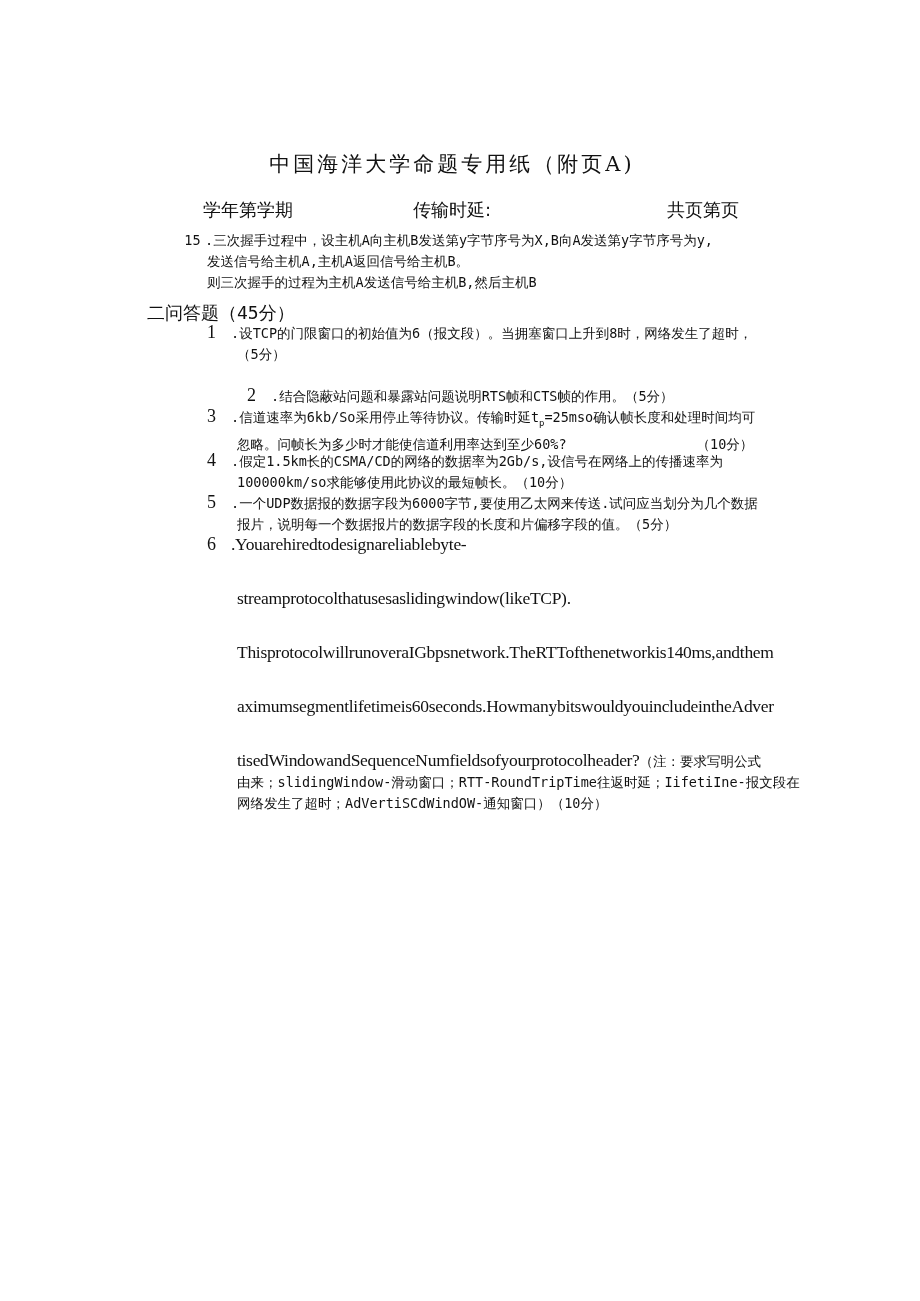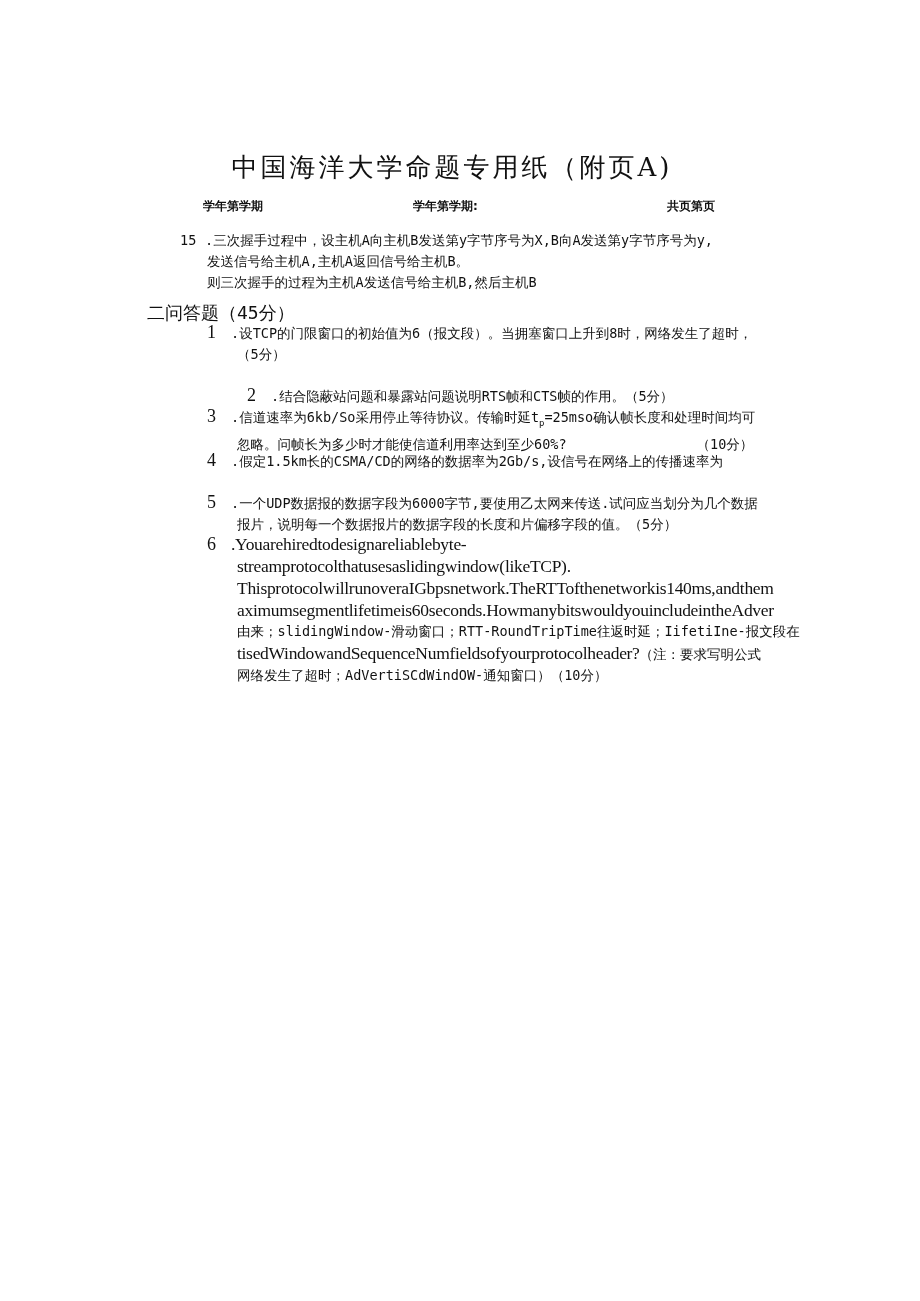--- a/index.html
+++ b/index.html
@@ -14,45 +14,45 @@
       overflow: hidden;
       color: #111111;
       font-family: "DejaVu Serif", "Liberation Serif", serif;
     }
     .page-title {
       position: absolute;
       left: 0;
       width: 904px;
       top: 150px;
       text-align: center;
-      font-size: 26px;
+      font-size: 21px;
       letter-spacing: 3px;
       font-family: "DejaVu Serif", "Liberation Serif", serif;
     }
     .header-row {
       position: absolute;
       top: 198px;
-      font-size: 12px;
-      font-weight: bold;
+      font-size: 18px;
+      font-weight: normal;
       font-family: "DejaVu Sans", "Liberation Sans", sans-serif;
     }
     .hdr-term { left: 203px; }
     .hdr-exam { left: 413px; }
     .hdr-pages { left: 667px; }
 
     .q15 {
       position: absolute;
       left: 180px;
       top: 230px;
       width: 660px;
       font-size: 13.5px;
       line-height: 21px;
       font-family: "DejaVu Sans Mono", "Liberation Mono", monospace;
     }
-    .q15 .num { display: inline-block; width: 25px; }
+    .q15 .num { display: inline-block; width: 25px; text-align: center; }
     .q15 .indent { padding-left: 27px; }
 
     .section-title {
       position: absolute;
       left: 147px;
       top: 301px;
       font-size: 18px;
       font-family: "DejaVu Sans Mono", "Liberation Mono", monospace;
     }
 
@@ -78,31 +78,31 @@
     .q4 { top: 450px; }
     .q5 { top: 492px; }
     .q6 { top: 533px; }
 
     .q6 .eng {
       font-family: "Liberation Serif", "DejaVu Serif", serif;
       font-size: 17.5px;
       line-height: 22px;
       letter-spacing: -0.3px;
     }
-    .q6 .qline.eng { padding-left: 30px; }
+    .q6 .qline.eng { padding-left: 30px; margin-top: 32px; }
     .q6 .mixed { font-size: 13.5px; font-family: "DejaVu Sans Mono", "Liberation Mono", monospace; letter-spacing: 0; }
     sub { font-size: 9px; }
   </style>
 </head>
 <body>
 
 <div class="page-title">中国海洋大学命题专用纸（附页A)</div>
 
 <div class="header-row hdr-term">学年第学期</div>
-<div class="header-row hdr-exam">学年第学期:</div>
+<div class="header-row hdr-exam">传输时延:</div>
 <div class="header-row hdr-pages">共页第页</div>
 
 <div class="q15">
   <div><span class="num">15</span><span>.三次握手过程中，设主机A向主机B发送第y字节序号为X,B向A发送第y字节序号为y,</span></div>
   <div class="indent">发送信号给主机A,主机A返回信号给主机B。</div>
   <div class="indent">则三次握手的过程为主机A发送信号给主机B,然后主机B</div>
 </div>
 
 <div class="section-title">二问答题（45分）</div>
 
@@ -115,28 +115,29 @@
   <div><span class="qnum">2</span><span>.结合隐蔽站问题和暴露站问题说明RTS帧和CTS帧的作用。（5分）</span></div>
 </div>
 
 <div class="q q3">
   <div><span class="qnum">3</span><span>.信道速率为6kb/So采用停止等待协议。传输时延</span><span>t</span><sub>p</sub><span>=25mso确认帧长度和处理时间均可</span></div>
   <div class="qline" style="white-space: pre;">忽略。问帧长为多少时才能使信道利用率达到至少60%?                （10分）</div>
 </div>
 
 <div class="q q4">
   <div><span class="qnum">4</span><span>.假定1.5km长的CSMA/CD的网络的数据率为2Gb/s,设信号在网络上的传播速率为</span></div>
+  <div class="qline">100000km/so求能够使用此协议的最短帧长。（10分）</div>
 </div>
 
 <div class="q q5">
   <div><span class="qnum">5</span><span>.一个UDP数据报的数据字段为6000字节,要使用乙太网来传送.试问应当划分为几个数据</span></div>
   <div class="qline">报片，说明每一个数据报片的数据字段的长度和片偏移字段的值。（5分）</div>
 </div>
 
 <div class="q q6">
   <div class="eng"><span class="qnum">6</span><span>.Youarehiredtodesignareliablebyte-</span></div>
   <div class="qline eng">streamprotocolthatusesaslidingwindow(likeTCP).</div>
   <div class="qline eng">ThisprotocolwillrunoveraIGbpsnetwork.TheRTTofthenetworkis140ms,andthem</div>
   <div class="qline eng">aximumsegmentlifetimeis60seconds.HowmanybitswouldyouincludeintheAdver</div>
+  <div class="qline eng"><span>tisedWindowandSequenceNumfieldsofyourprotocolheader?</span><span class="mixed">（注：要求写明公式</span></div>
   <div class="qline">由来；slidingWindow-滑动窗口；RTT-RoundTripTime往返时延；IifetiIne-报文段在</div>
-  <div class="qline eng"><span>tisedWindowandSequenceNumfieldsofyourprotocolheader?</span><span class="mixed">（注：要求写明公式</span></div>
   <div class="qline">网络发生了超时；AdVertiSCdWindOW-通知窗口）（10分）</div>
 </div>
 
 </body></html>

